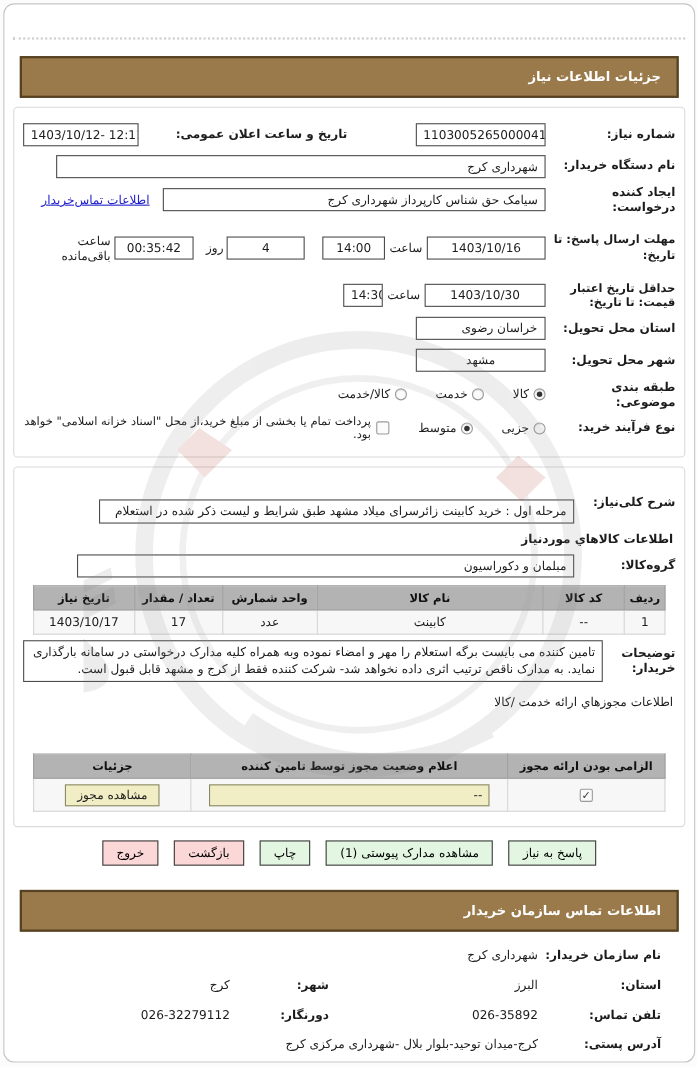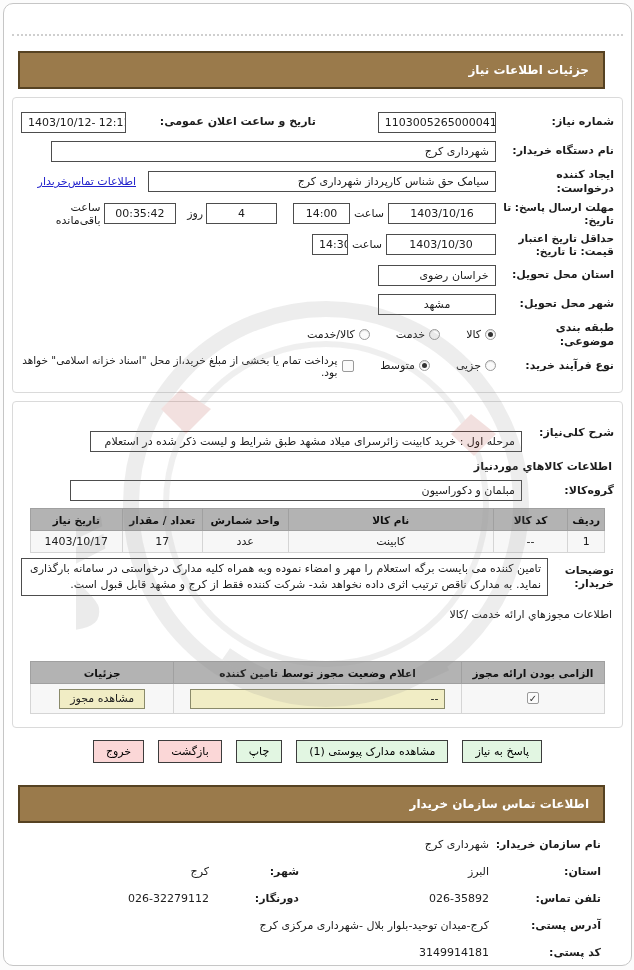--- a/index.html
+++ b/index.html
@@ -11,21 +11,21 @@
   }
   .card {
     position:relative; margin:3px 2px; width:629px; height:963px;
     background:#fff; border:1px solid #c6c6c6; border-radius:10px;
     direction:rtl; overflow:hidden;
   }
   .top-strip { height:32px; margin:0 8px; border-bottom:2px dotted #cfcfcf; }
   .section-bar {
     background:#9a7a4b; border:2px solid #564222; color:#fff;
     font-weight:bold; font-size:12px; height:38px; line-height:34px;
-    padding:0 14px; margin:15px 26px 0 14px;
+    padding:0 14px; margin:15px 14px 0 14px;
   }
   .panel {
     border:1px solid #dadada; border-radius:4px;
     margin:8px 8px 0 8px; padding:7px 8px 9px 8px;
     background:transparent;
   }
   .frow { display:flex; align-items:center; margin:5px 0; min-height:24px; }
   .lbl { font-weight:bold; width:118px; flex:none; padding-left:6px; line-height:1.25; }
   .lbl.sm { font-size:10.5px; }
   .inp {
@@ -121,21 +121,21 @@
       </div>
 
       <div class="frow">
         <span class="lbl sm">مهلت ارسال پاسخ: تا تاریخ:</span>
         <span class="inp center ltr" style="width:110px;">1403/10/16</span>
         <span style="margin:0 4px;">ساعت</span>
         <span class="inp center ltr" style="width:58px;">14:00</span>
         <span class="inp center ltr" style="width:72px; margin-right:16px;">4</span>
         <span style="margin:0 3px;">روز</span>
         <span class="inp center ltr" style="width:74px; margin-right:8px;">00:35:42</span>
-        <span style="margin:0 3px;">ساعت باقی‌مانده</span>
+        <span style="margin:12px 3px;">ساعت باقی‌مانده</span>
       </div>
 
       <div class="frow">
         <span class="lbl sm">حداقل تاریخ اعتبار قیمت: تا تاریخ:</span>
         <span class="inp center ltr" style="width:110px;">1403/10/30</span>
         <span style="margin:0 4px;">ساعت</span>
         <span class="inp center ltr" style="width:36px;">14:30</span>
       </div>
 
       <div class="frow">

